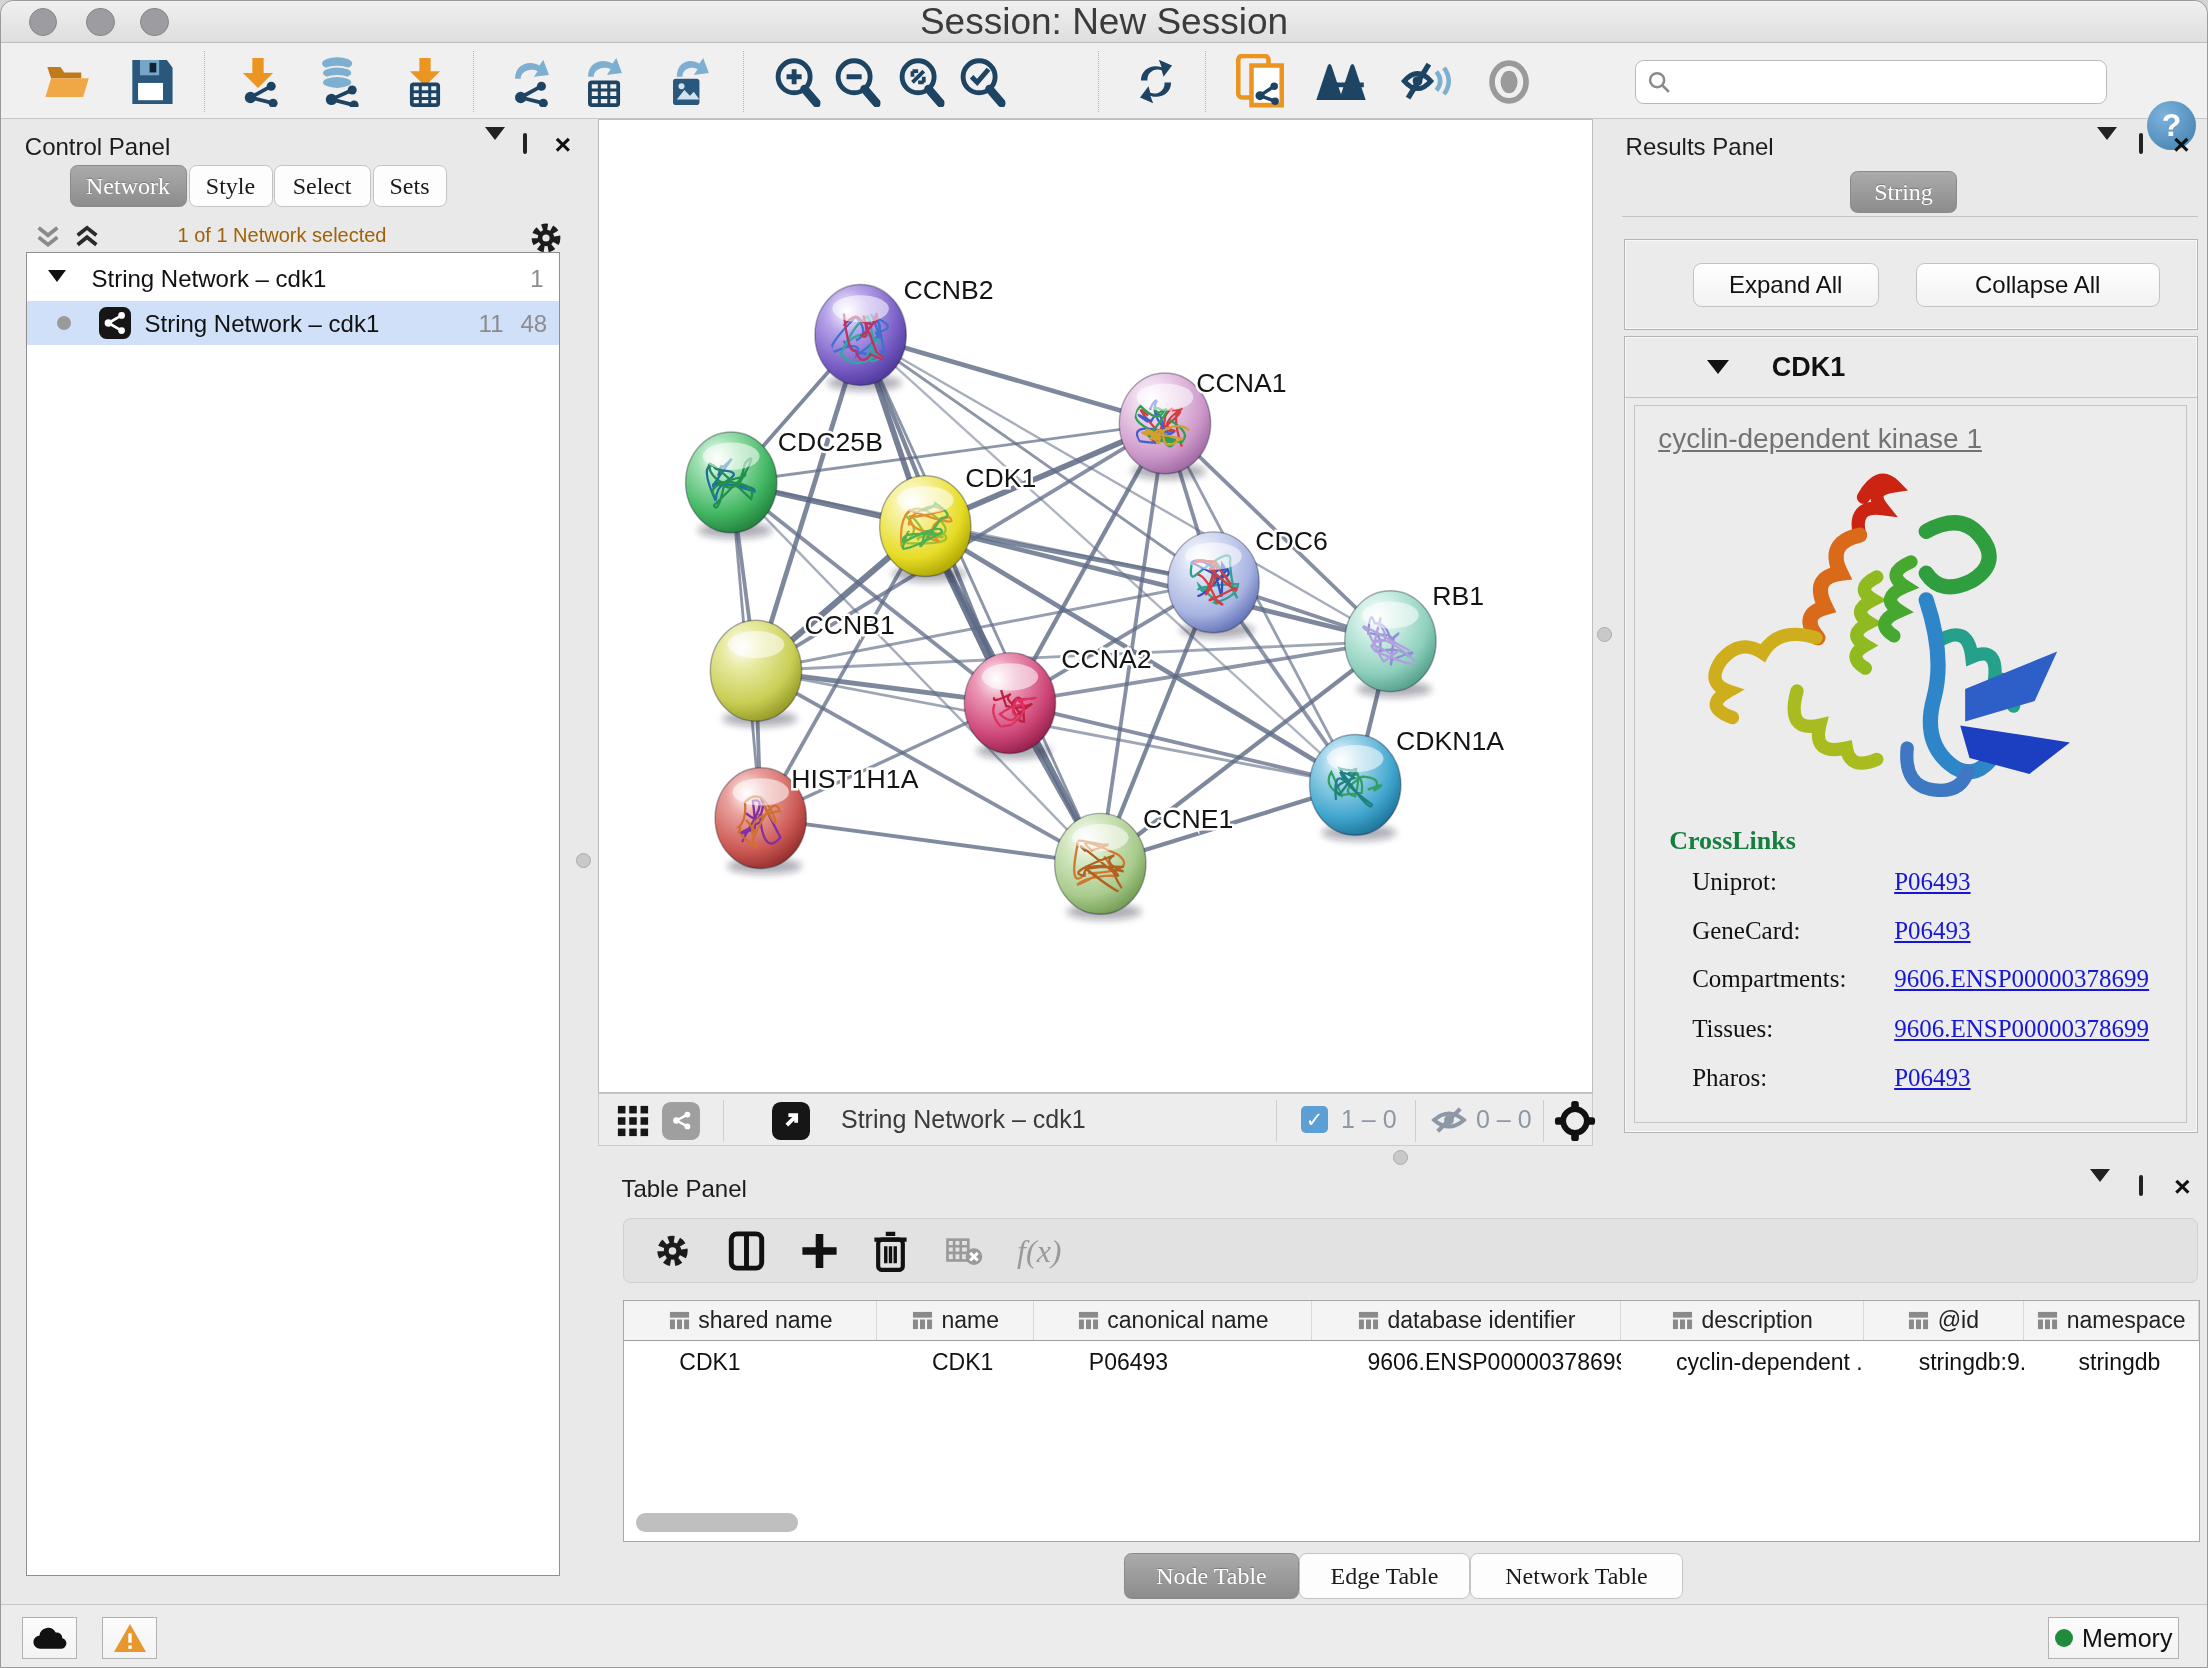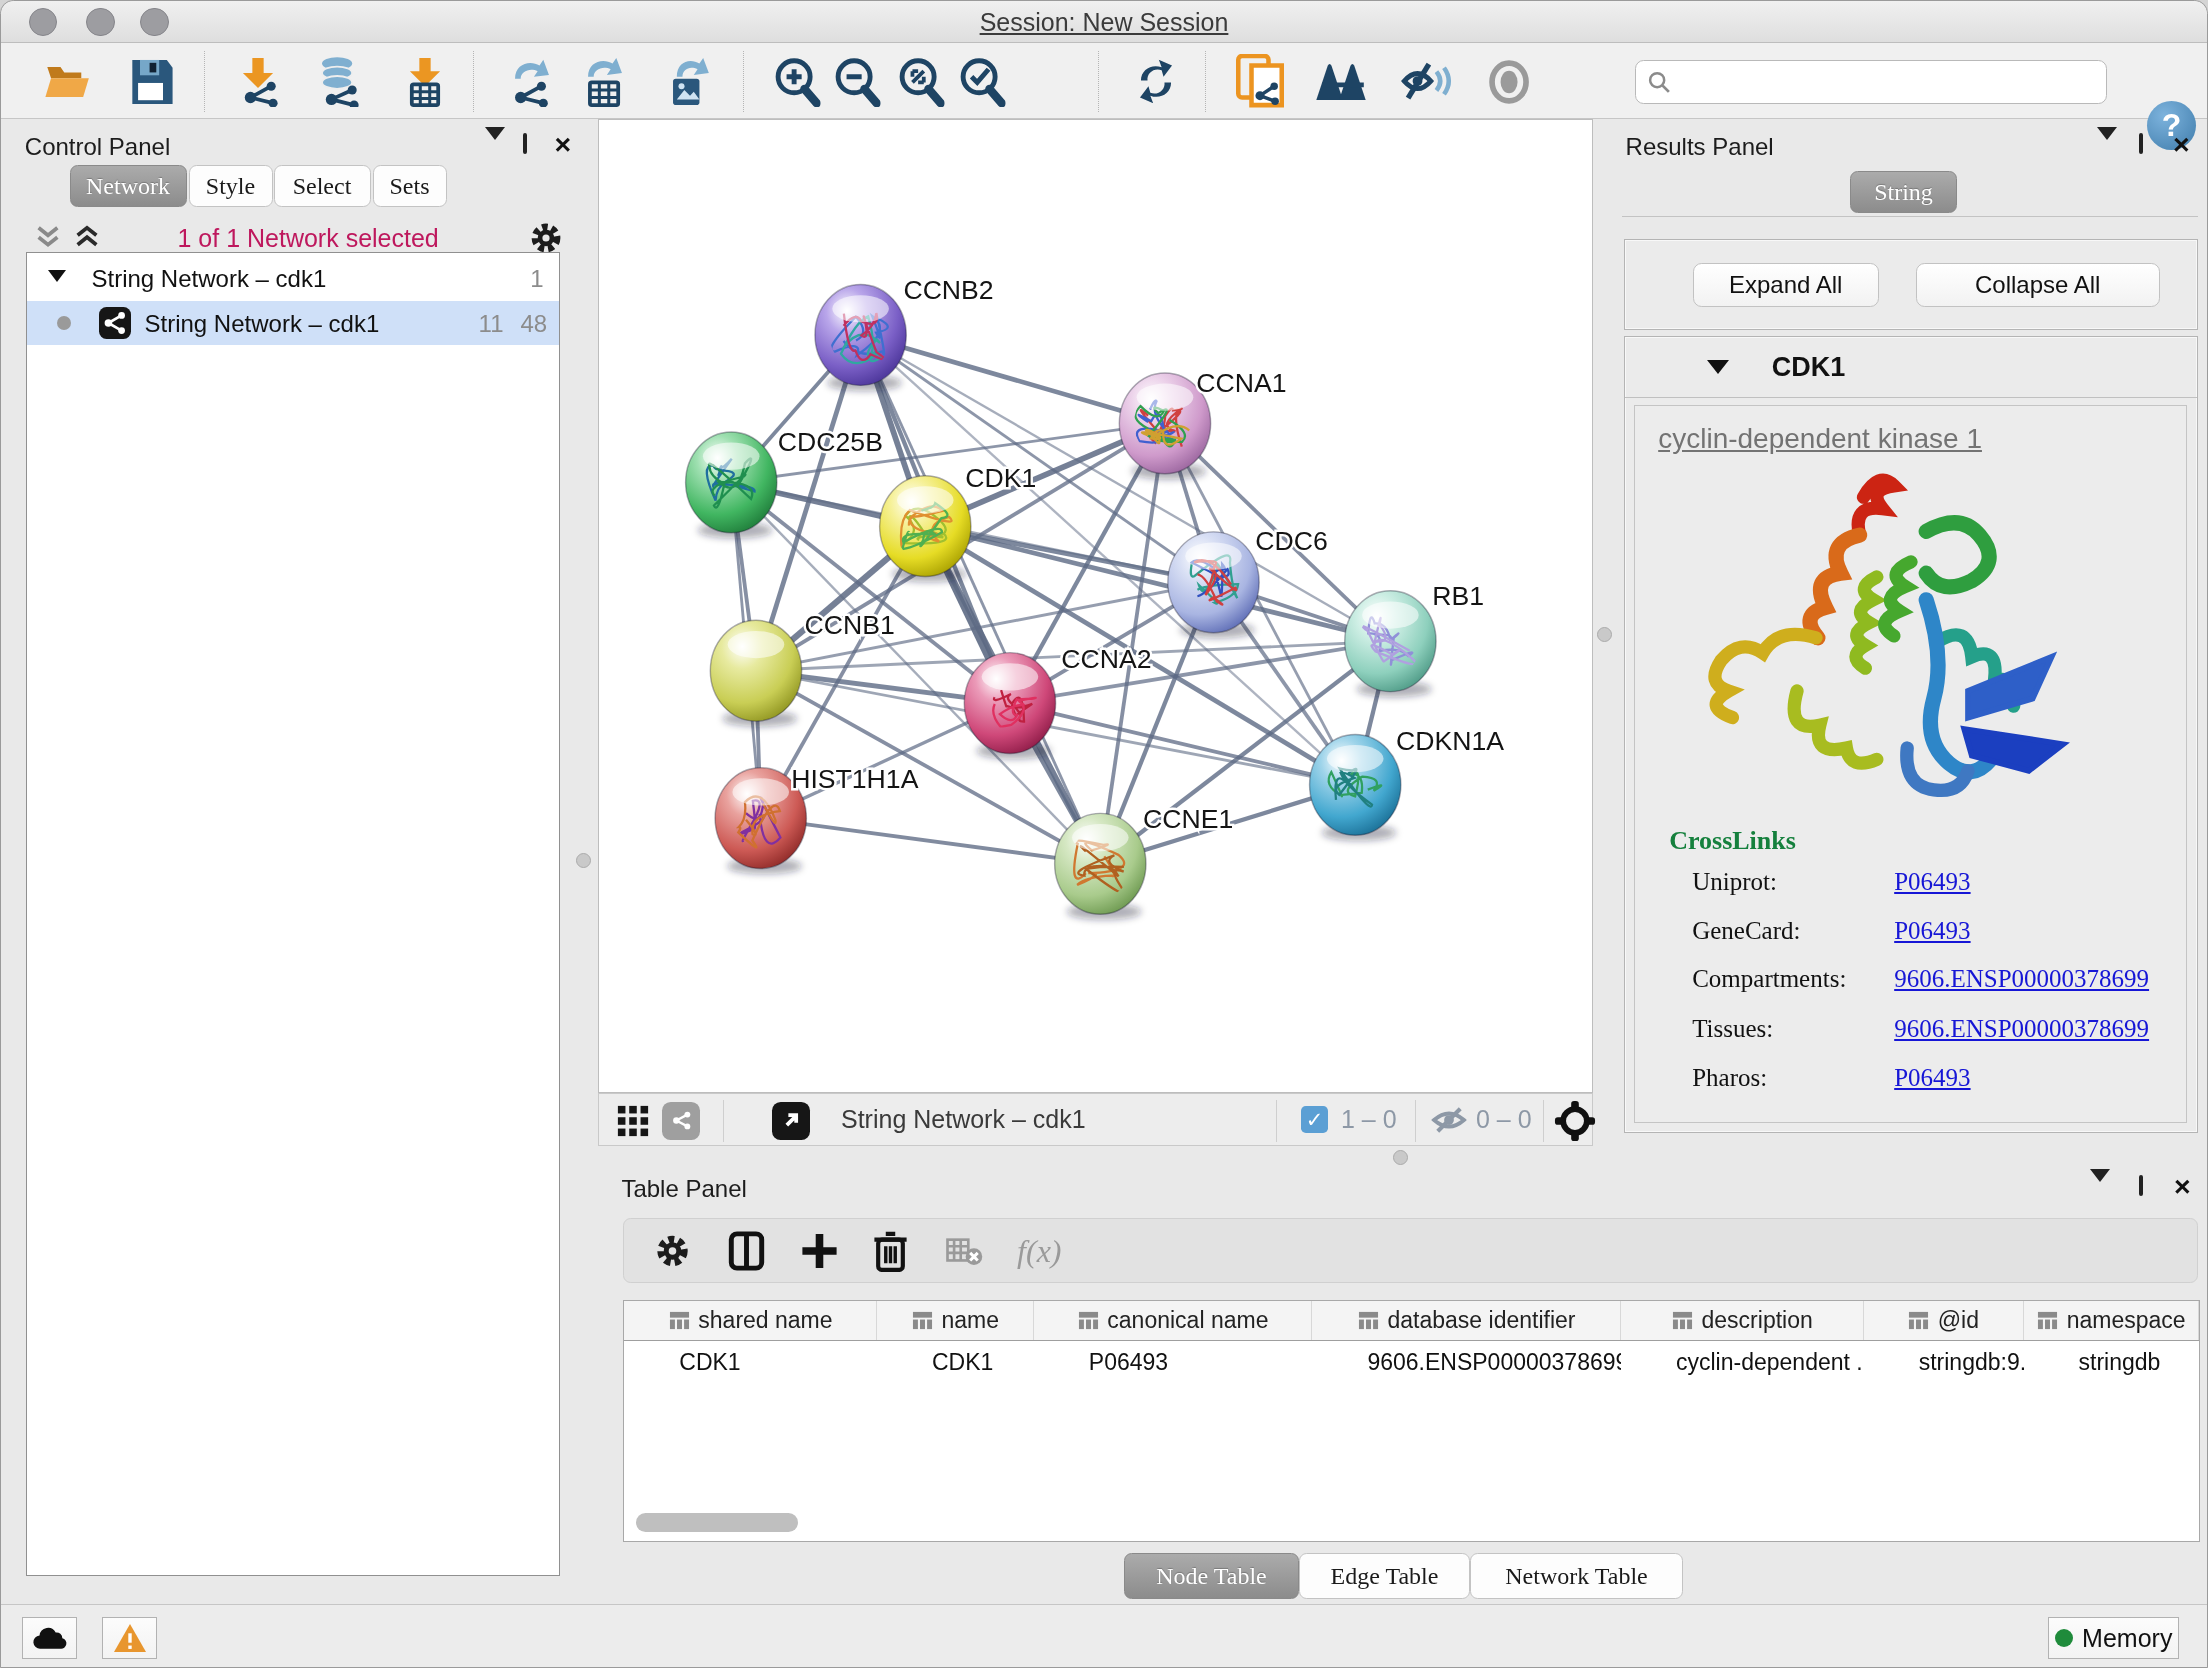--- a/index.html
+++ b/index.html
@@ -2,21 +2,21 @@
 <html style="font-size:15px"><head>
 <meta charset="utf-8">
 <style>
   * { margin:0; padding:0; box-sizing:border-box; }
   html,body { width:2208px; height:1668px; background:#d4d4d4; font-family:"Liberation Sans","DejaVu Sans",sans-serif; }
   #win { position:absolute; left:0; top:0; width:2208px; height:1668px; background:#e9e9e9; border:1px solid #9a9a9a; border-radius:13.3px 13.3px 0 0; overflow:hidden; }
 
   
   .titlebar { position:absolute; left:0; top:0; width:100%; height:42px; background:linear-gradient(#f0f0f0,#dedede); border-bottom:1px solid #bdbdbd; border-radius:13.3px 13.3px 0 0; }
   .tl { position:absolute; top:6.7px; width:28.5px; height:28.5px; border-radius:50%; background:#9d9da1; border:1px solid #85858a; }
-  .title { position:absolute; top:0; left:0; width:100%; height:42px; text-align:center; line-height:42px; font-size:25px; color:#3b3b3b;text-decoration:underline; }
+  .title { position:absolute; top:0; left:0; width:100%; height:42px; text-align:center; line-height:42px; font-size:37px; color:#3b3b3b; }
 
   
   .toolbar { position:absolute; left:0; top:42px; width:100%; height:76px; background:#f0f0f0; border-bottom:1px solid #c6c6c6; }
   .tbi { position:absolute; top:11.4px; width:57px; height:55px; transform:translateX(-50%); display:flex; align-items:center; justify-content:center; cursor:pointer; }
   .tsep { position:absolute; top:7.6px; height:61px; width:0; border-left:1.9px dotted #b5b5b5; }
   .searchbox { position:absolute; left:1634px; top:17px; width:472px; height:44px; background:#fff; border:1px solid #b9b9b9; border-radius:8.6px; display:flex; align-items:center; padding-left:11.4px; }
   .searchbox input { border:none; outline:none; font-size:23px; width:409px; background:transparent; margin-left:7.6px; color:#333; }
   .helpbtn { position:absolute; left:2146px; top:58px; width:49px; height:49px; border-radius:50%; background:radial-gradient(circle at 35% 30%, #7db3dd, #3f7cab); color:#fff; font-size:32px; font-weight:bold; text-align:center; line-height:49px; cursor:pointer; }
 
   
@@ -26,21 +26,21 @@
   .sqr { width:19px; height:19px; border:2.4px solid #222; border-radius:2.9px; }
   .xx { font-size:28.5px; font-weight:900; color:#111; line-height:19px; }
 
   .tab { position:absolute; height:42px; background:#fdfdfd; border:1px solid #c3c3c3; color:#1a1a1a; font-size:24px; text-align:center; line-height:40px; border-radius:7.6px; cursor:pointer;font-family:Liberation Serif, serif; }
   .tab.active { background:linear-gradient(#ababab,#8c8c8c); color:#fff; text-shadow:0 -1px 1px rgba(0,0,0,.25); border-color:#8a8a8a; }
 
   
   #ctl { position:absolute; left:9.5px; top:124px; width:554px; height:1459px; }
   #ctl-tabs .tab { top:40px; }
   #ctl-sub { position:absolute; left:15px; top:93px; width:533px; height:42px; }
-  #ctl-sub .lbl { position:absolute; left:152px; top:5.7px; font-size:25px; color:#be185d; }
+  #ctl-sub .lbl { position:absolute; left:152px; top:5.7px; font-size:20px; color:#a16207; }
   #tree { position:absolute; left:15px; top:127px; width:534px; height:1324px; background:#fff; border:1.9px solid #909090; }
   .trow { position:absolute; left:0; width:100%; height:44px; }
   .trow .tlabel { position:absolute; font-size:24px; color:#111; top:8.6px; }
   .trow .tcount { position:absolute; font-size:24px; color:#8c8c8c; top:8.6px; }
   .selrow { background:#cfe0f8; }
   .bullet { position:absolute; left:30px; top:15px; width:14.3px; height:14.3px; border-radius:50%; background:#9a9a9a; }
   .shareic { display:inline-block; }
 
   
   #canvas { position:absolute; left:597px; top:118px; width:995px; height:974px; background:#fff; border:1px solid #bdbdbd; }

